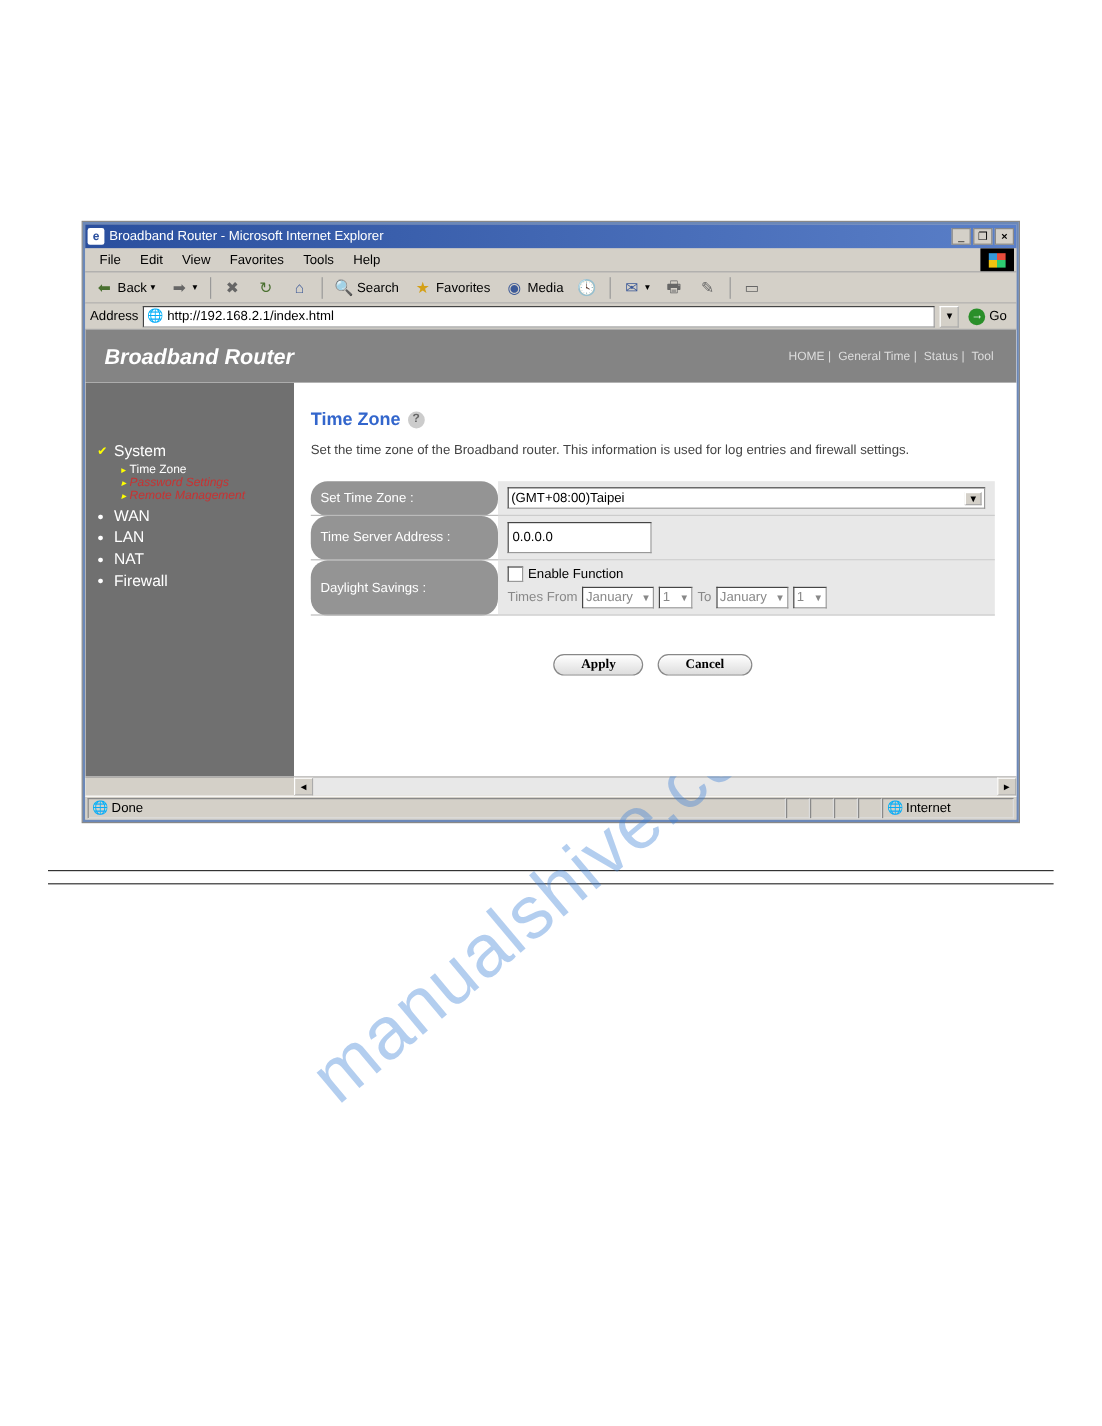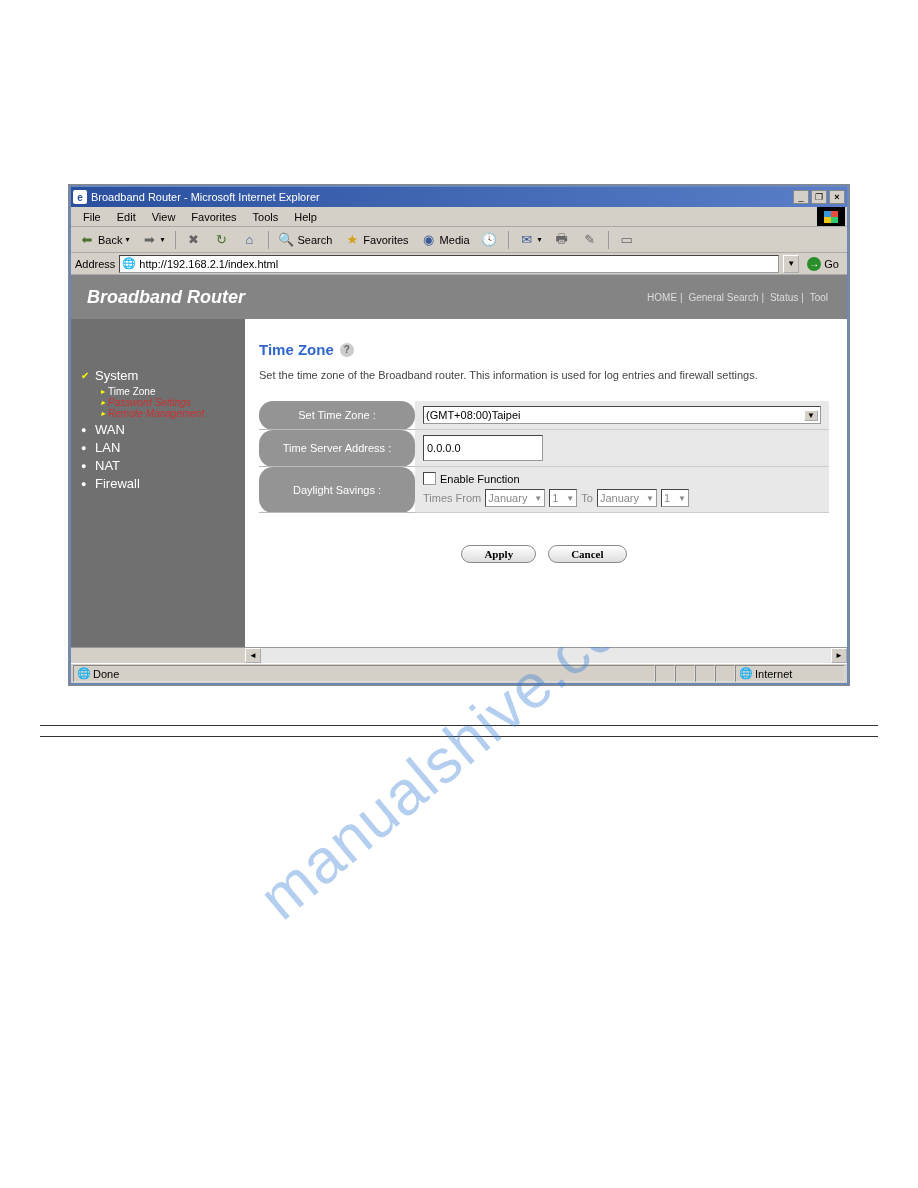--- a/index.html
+++ b/index.html
@@ -44,21 +44,21 @@
 .sidebar .sub { margin-left: 20px; font-size: 10px; display:flex; align-items:center; gap:3px; cursor:default;}
 .sidebar .sub::before{content:"▸"; color:#ff0; font-size:8px;}
 .sidebar .sub.active{color:#fff;}
 .sidebar .sub.red{color:#c83232;font-style:italic;}
 .main { flex:1; padding: 22px 18px 10px 14px; position:relative; background:#fff;}
 .main-title { color:#3366cc; font-size: 15px; font-weight:bold; display:flex; align-items:center; gap:6px;}
 .help-icon{width:14px;height:14px;border-radius:50%;background:#ccc;color:#666;display:inline-flex;align-items:center;justify-content:center;font-size:10px;font-weight:bold;}
 .main-desc { font-size: 11px; color:#444; margin: 10px 0 18px; line-height:1.4;}
 .form-table { width: 100%; border-collapse: collapse; }
 .form-table td { padding: 5px 8px; vertical-align: middle; font-size:11px;}
-.form-table td.label { background:#949494; color:#fff; text-align:center; width:156px; border-bottom:1px solid #bbb;border-radius:14px;}
+.form-table td.label { background:#949494; color:#fff; text-align:left; width:156px; border-bottom:1px solid #bbb;border-radius:14px;}
 .form-table td.field { background:#e8e8e8; border-bottom:1px solid #ccc;}
 .sel { background:#fff; border:1px inset #999; font-size:11px; height:18px; width:100%;}
 .sel.small{width:60px; display:inline-block; vertical-align:middle;}
 .sel.tiny{width:28px;}
 .txt { background:#fff; border:1px inset #999; font-size:11px; height:26px; padding:0 3px; width:120px;}
 .chk-row{display:flex; align-items:center; gap:4px; margin-bottom:4px;}
 .chk{width:13px;height:13px;border:1px inset #999;background:#fff;}
 .dst-row{color:#888; font-size:11px; display:flex; align-items:center; gap:4px; flex-wrap:wrap;}
 .btn-row { text-align:center; margin-top:32px; display:flex; gap:12px; justify-content:center;font-family:Liberation Serif, serif;}
 .oval-btn { background: linear-gradient(#fff,#ddd); border:1px solid #888; border-radius:11px; padding: 2px 22px; font-size:11px; font-weight:bold; cursor:default; box-shadow: inset 0 1px 0 #fff;}
@@ -168,21 +168,21 @@
             <span class="go-icon">→</span>
             <span>Go</span>
           </div>
       </div>
 
       <div class="content-area">
         <div class="router-header">
           <div class="router-title">Broadband Router</div>
           <div class="router-nav">
             <span>HOME</span>|
-            <span>General Search</span>|
+            <span>General Time</span>|
             <span>Status</span>|
             <span>Tool</span>
           </div>
         </div>
 
         <div class="router-body">
           <div class="sidebar">
             <div class="cat active">System</div>
             <div class="sub active">Time Zone</div>
             <div class="sub red">Password Settings</div>

